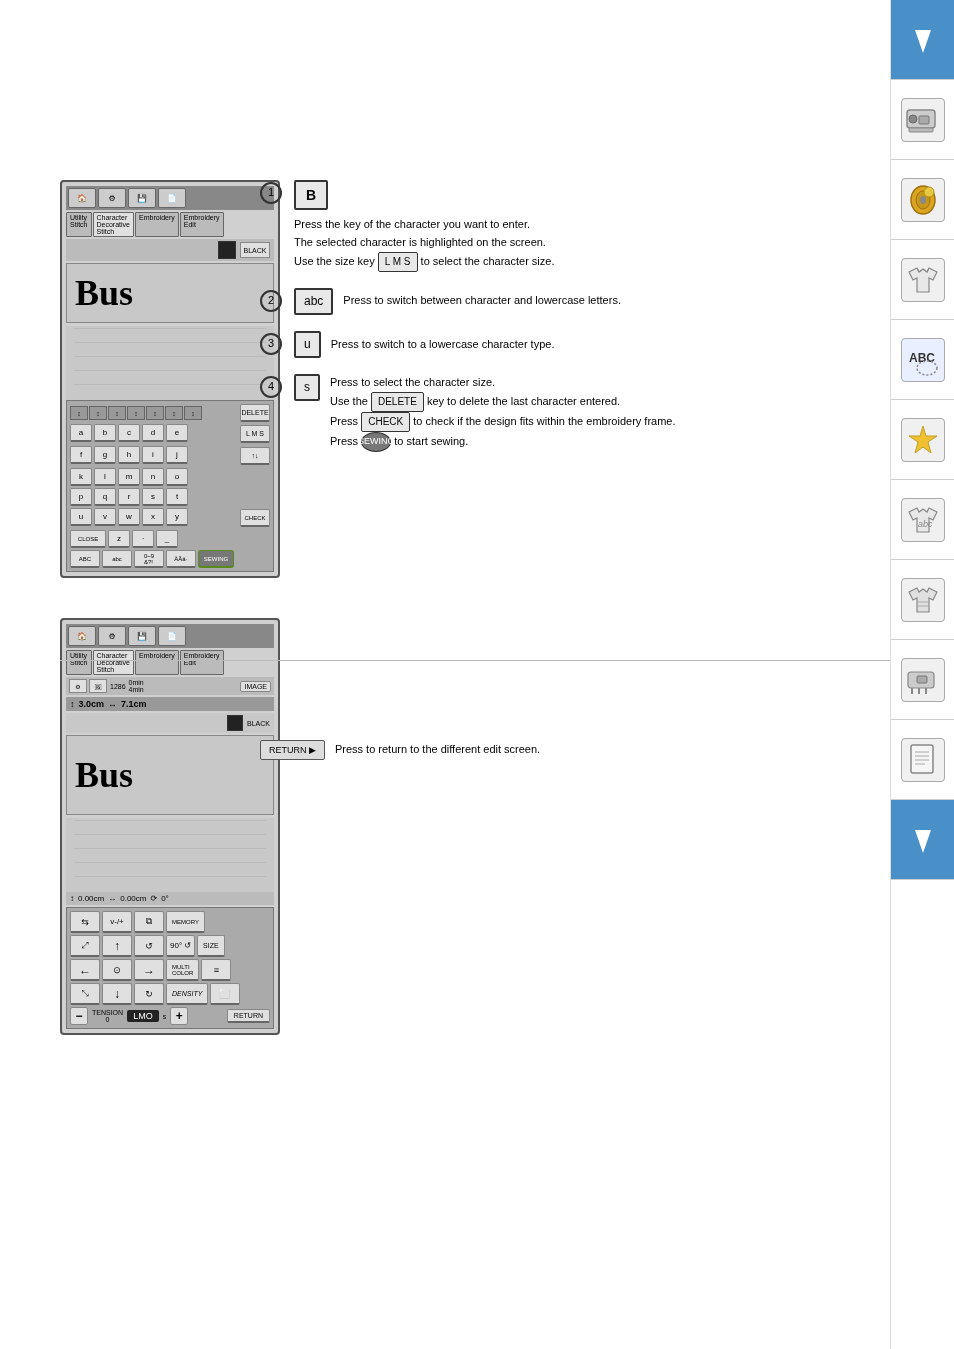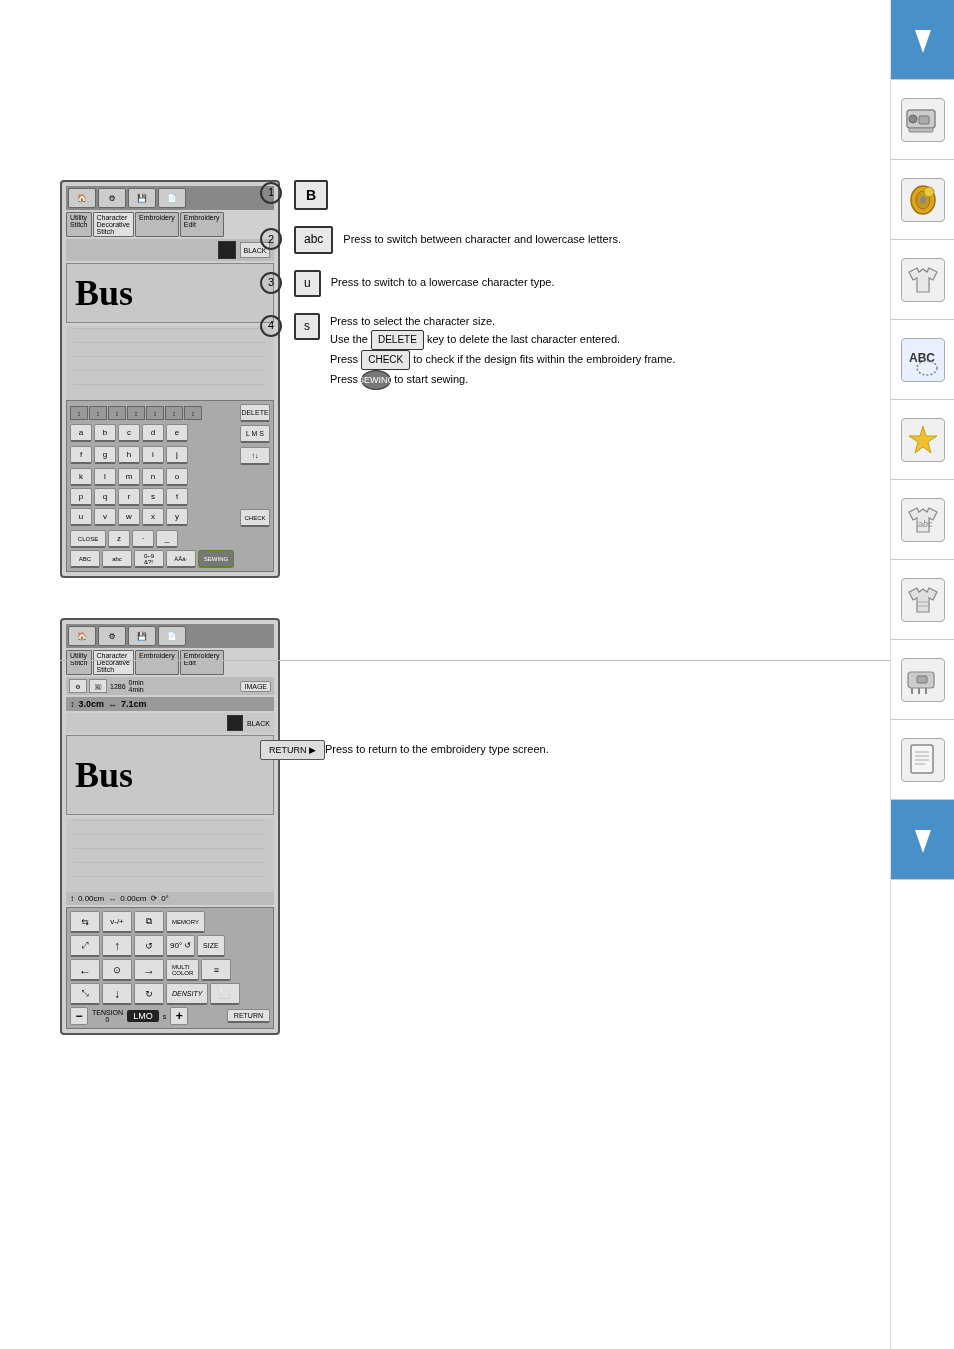--- a/index.html
+++ b/index.html
@@ -758,20 +758,27 @@
 <div class="instructions">
 
   <div class="step-row">
     <div class="step-circle">
       <span>1</span>
     </div>
     <div style="display:flex;flex-direction:column;gap:6px;">
       <div style="display:flex;align-items:center;gap:10px;">
         <div class="step-button">B</div>
       </div>
+      <div class="step-text">
+        Press the key of the character you want to enter.<br>
+        The selected character is highlighted on the screen.<br>
+        Use the size key
+        <span class="inline-btn">L M S</span>
+        to select the character size.
+      </div>
     </div>
   </div>
 
   <div class="step-row">
     <div class="step-circle">
       <span>2</span>
     </div>
     <div style="display:flex;align-items:center;gap:10px;">
       <div class="step-button-sm">abc</div>
       <div class="step-text">Press to switch between character and lowercase letters.</div>
@@ -806,22 +813,22 @@
         <span class="inline-btn" style="background:#777;color:white;border-radius:50%;display:inline-flex;align-items:center;justify-content:center;width:30px;height:20px;font-size:9px;">SEWING</span>
         to start sewing.
       </div>
     </div>
   </div>
 
 </div>
 
 <div class="instructions-2">
   <div class="step-row">
-    <div style="display:flex;align-items:center;">
+    <div style="display:flex;align-items:center;gap:10px;">
       <div class="return-key">
         <span>RETURN ▶</span>
       </div>
-      <div class="step-text">Press to return to the embroidery type screen.</div>
+      <div class="step-text">Press to return to the different edit screen.</div>
     </div>
   </div>
 </div>
 
 <div style="position:absolute;left:60px;top:660px;width:830px;border-top:1px solid #bbb;"></div>
 
 </body></html>

